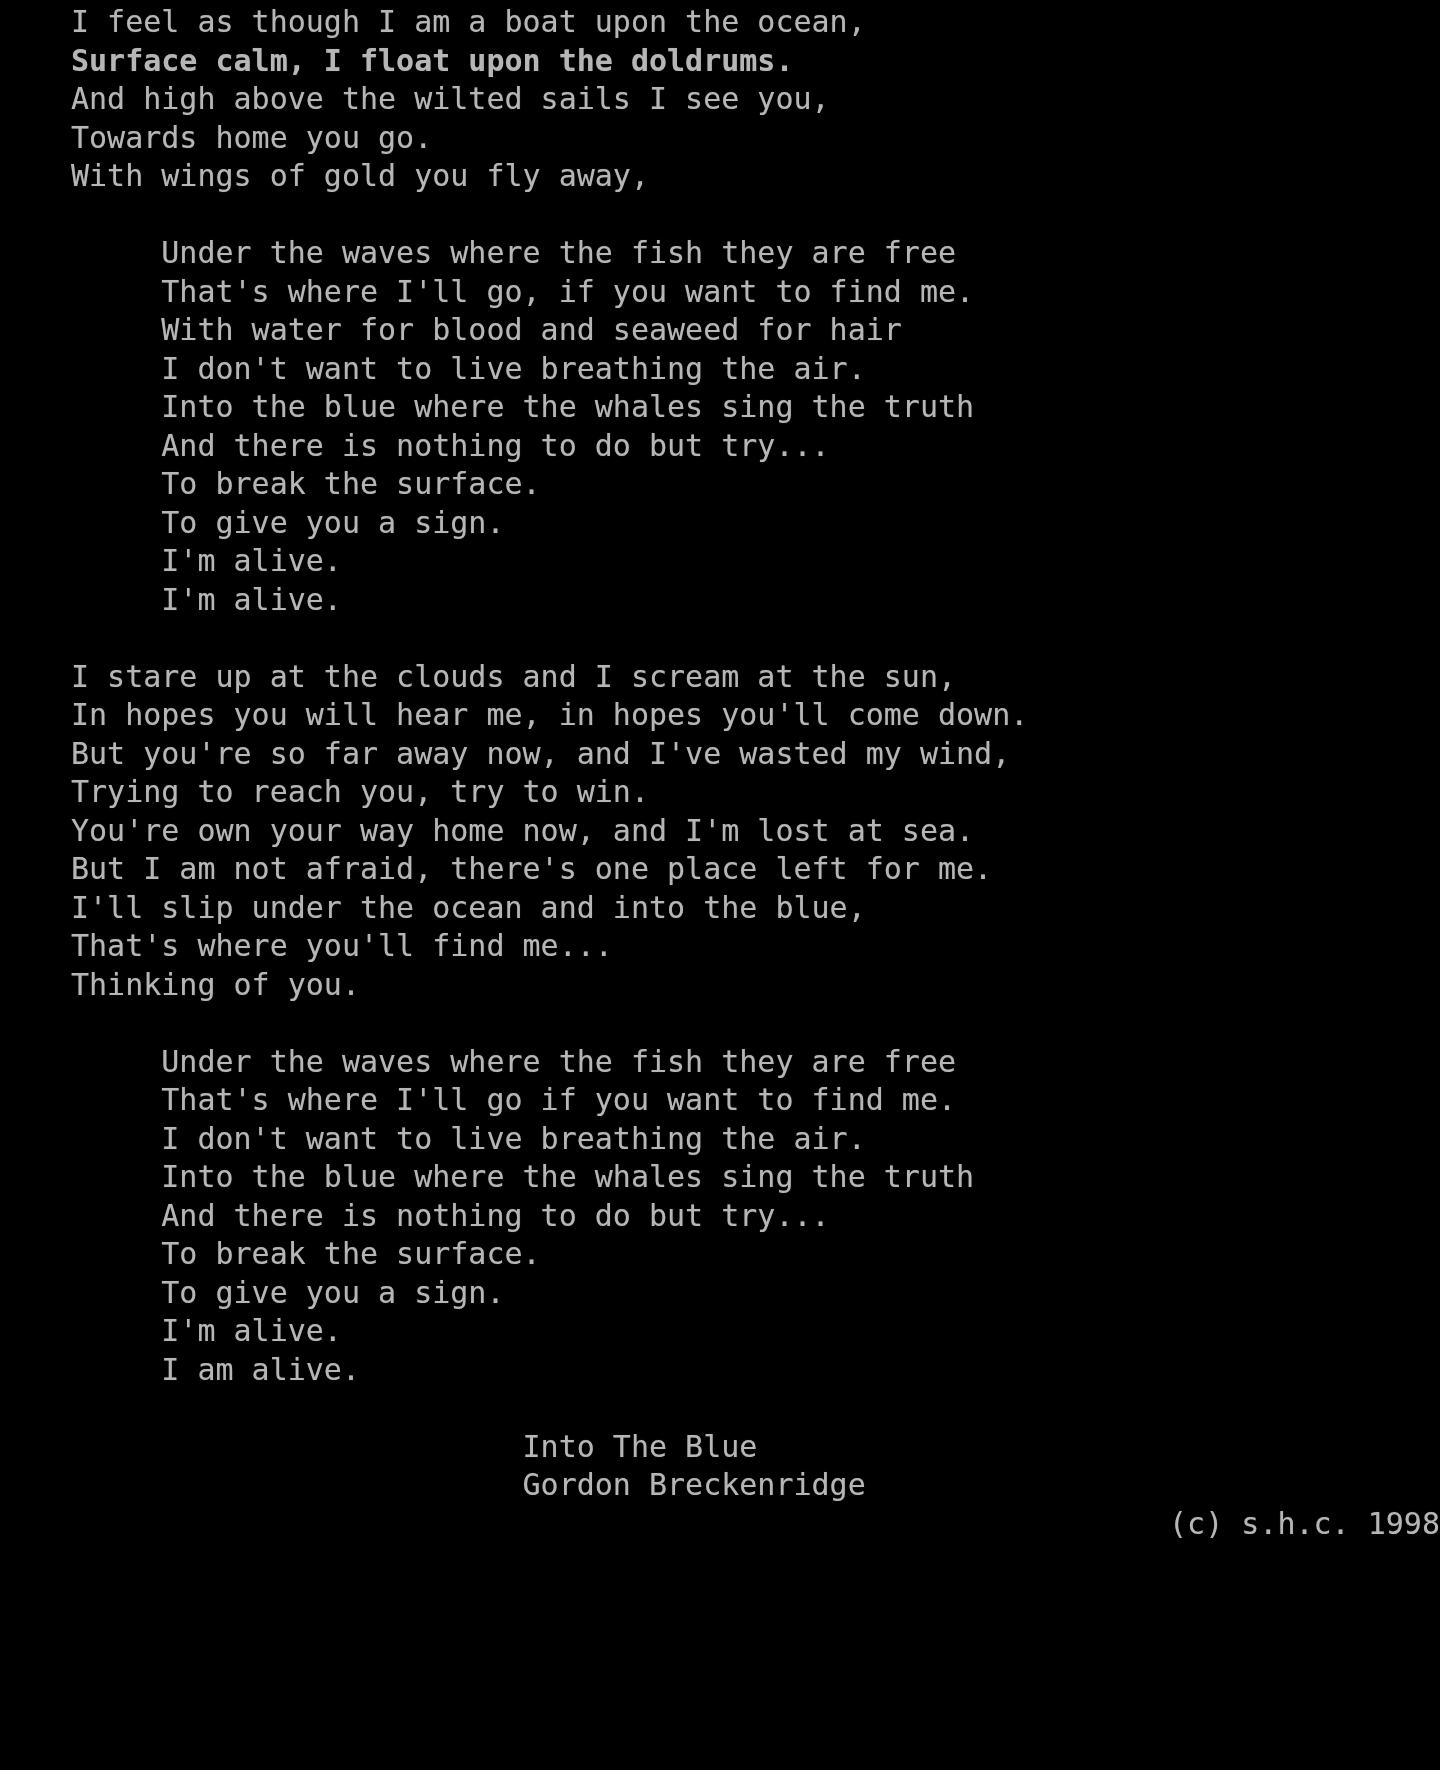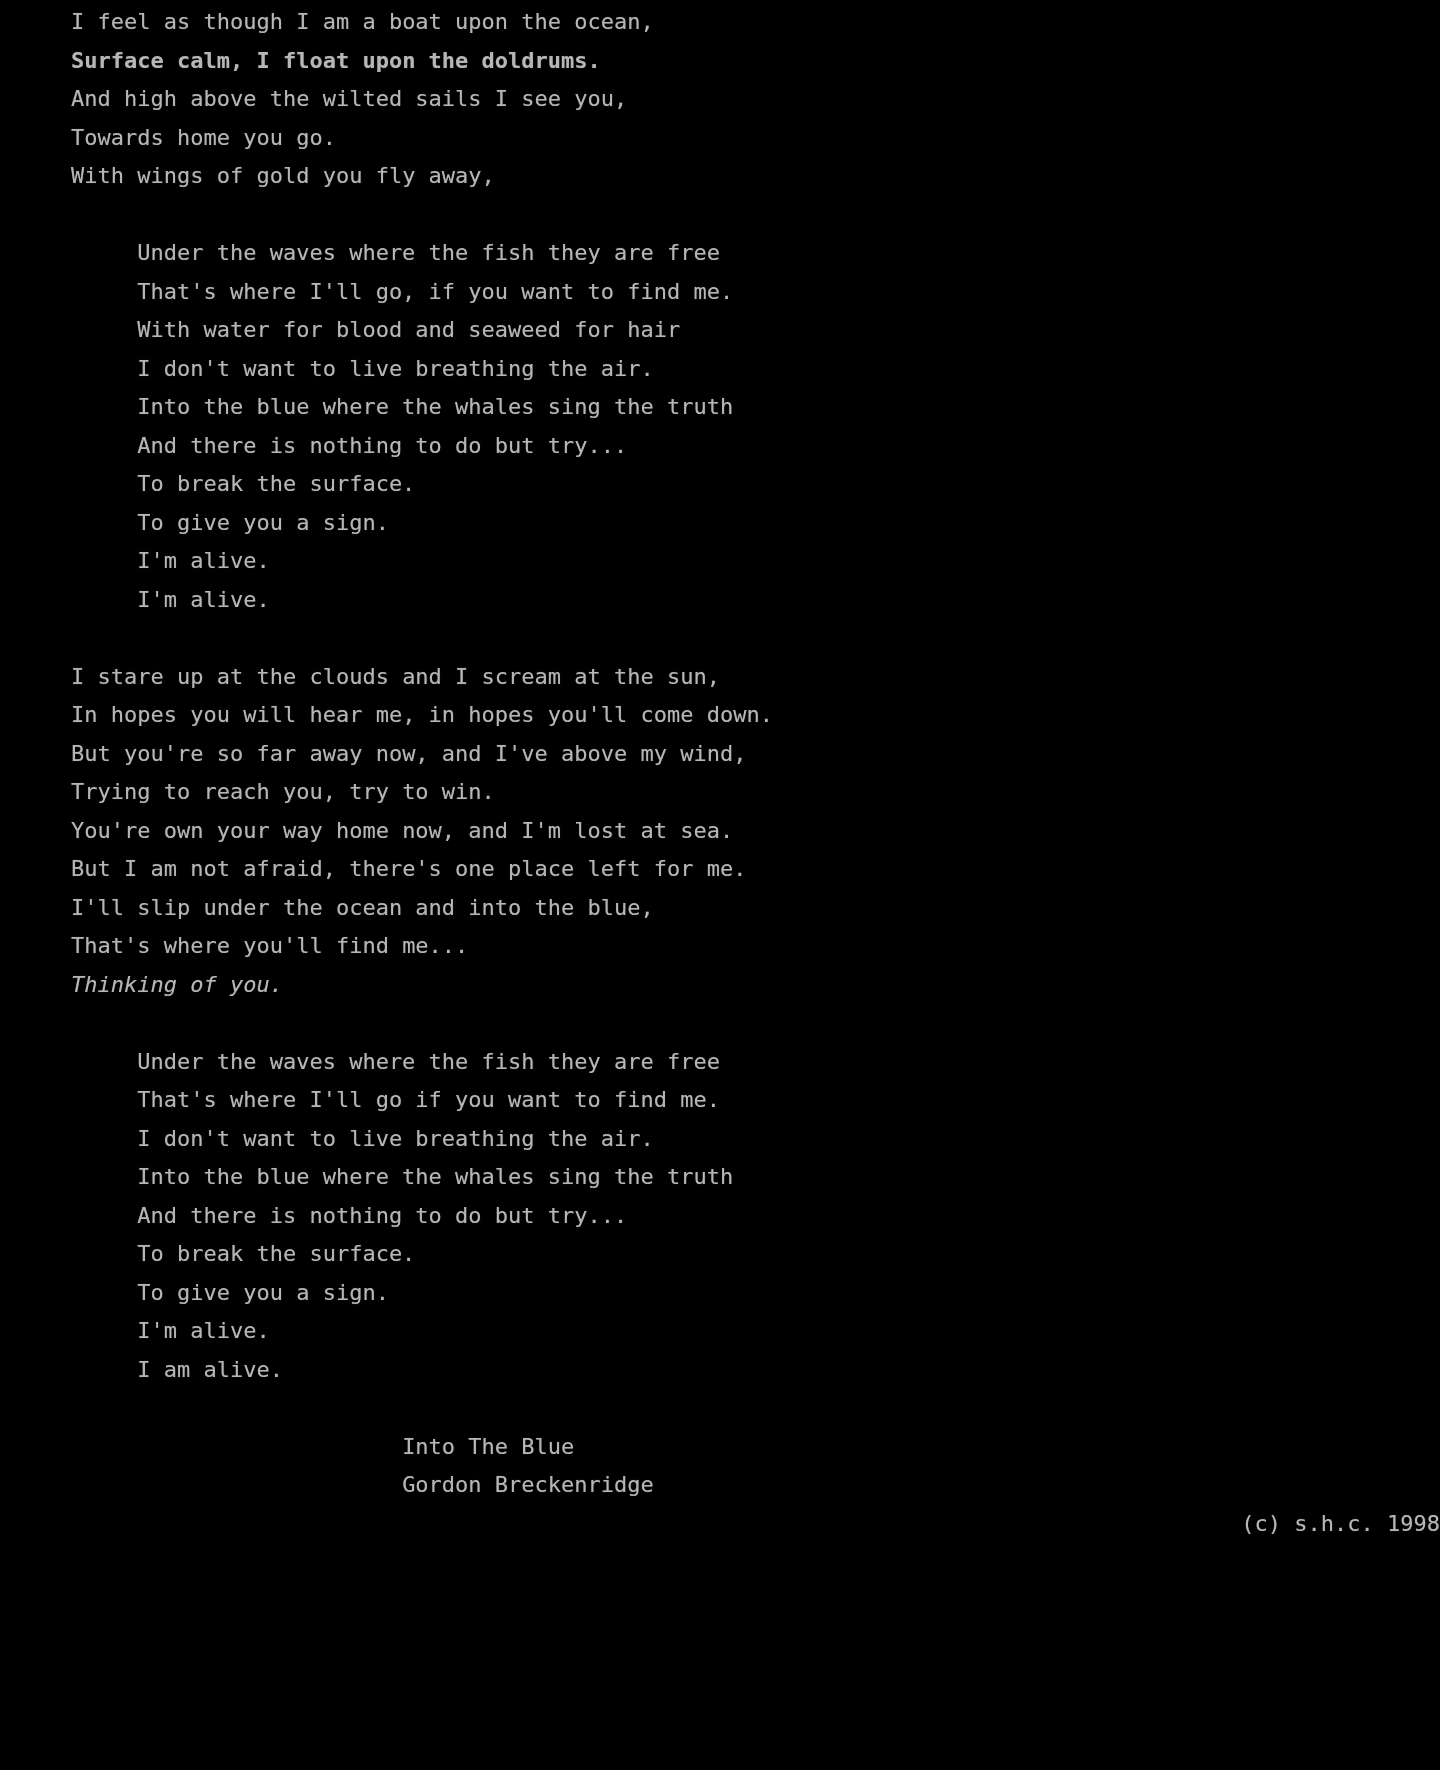--- a/index.html
+++ b/index.html
@@ -12,21 +12,21 @@
     height: 1770px;
     overflow: hidden;
   }
   .screen {
     box-sizing: border-box;
     width: 1440px;
     height: 1770px;
     padding: 3px 0 0 71px;
     background: #000000;
     font-family: "DejaVu Sans Mono", "Liberation Mono", monospace;
-    font-size: 22px;
+    font-size: 30px;
     line-height: 38.5px;
     color: #b6b6b6;
     text-shadow: 0 0 1px rgba(220,220,220,0.35);
   }
   .stanza {
     margin: 0 0 38.5px 0;
   }
   .stanza:last-child {
     margin-bottom: 0;
   }
@@ -54,27 +54,27 @@
       <div class="line" style="margin-left: 5ch;">Into the blue where the whales sing the truth</div>
       <div class="line" style="margin-left: 5ch;">And there is nothing to do but try...</div>
       <div class="line" style="margin-left: 5ch;">To break the surface.</div>
       <div class="line" style="margin-left: 5ch;">To give you a sign.</div>
       <div class="line" style="margin-left: 5ch;">I'm alive.</div>
       <div class="line" style="margin-left: 5ch;">I'm alive.</div>
     </div>
     <div class="stanza">
       <div class="line" style="margin-left: 0ch;">I stare up at the clouds and I scream at the sun,</div>
       <div class="line" style="margin-left: 0ch;">In hopes you will hear me, in hopes you'll come down.</div>
-      <div class="line" style="margin-left: 0ch;">But you're so far away now, and I've above my wind,</div>
+      <div class="line" style="margin-left: 0ch;">But you're so far away now, and I've wasted my wind,</div>
       <div class="line" style="margin-left: 0ch;">Trying to reach you, try to win.</div>
       <div class="line" style="margin-left: 0ch;">You're own your way home now, and I'm lost at sea.</div>
       <div class="line" style="margin-left: 0ch;">But I am not afraid, there's one place left for me.</div>
       <div class="line" style="margin-left: 0ch;">I'll slip under the ocean and into the blue,</div>
       <div class="line" style="margin-left: 0ch;">That's where you'll find me...</div>
-      <div class="line" style="margin-left: 0ch; font-style: italic;">Thinking of you.</div>
+      <div class="line" style="margin-left: 0ch;">Thinking of you.</div>
     </div>
     <div class="stanza">
       <div class="line" style="margin-left: 5ch;">Under the waves where the fish they are free</div>
       <div class="line" style="margin-left: 5ch;">That's where I'll go if you want to find me.</div>
       <div class="line" style="margin-left: 5ch;">I don't want to live breathing the air.</div>
       <div class="line" style="margin-left: 5ch;">Into the blue where the whales sing the truth</div>
       <div class="line" style="margin-left: 5ch;">And there is nothing to do but try...</div>
       <div class="line" style="margin-left: 5ch;">To break the surface.</div>
       <div class="line" style="margin-left: 5ch;">To give you a sign.</div>
       <div class="line" style="margin-left: 5ch;">I'm alive.</div>

